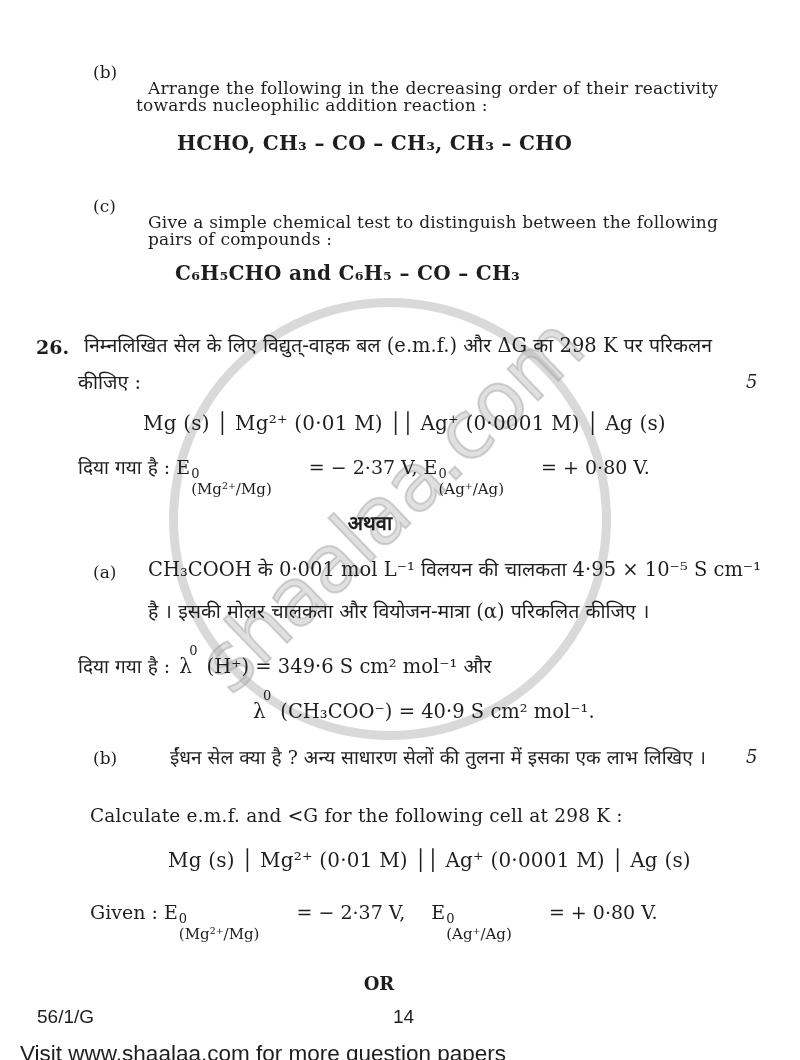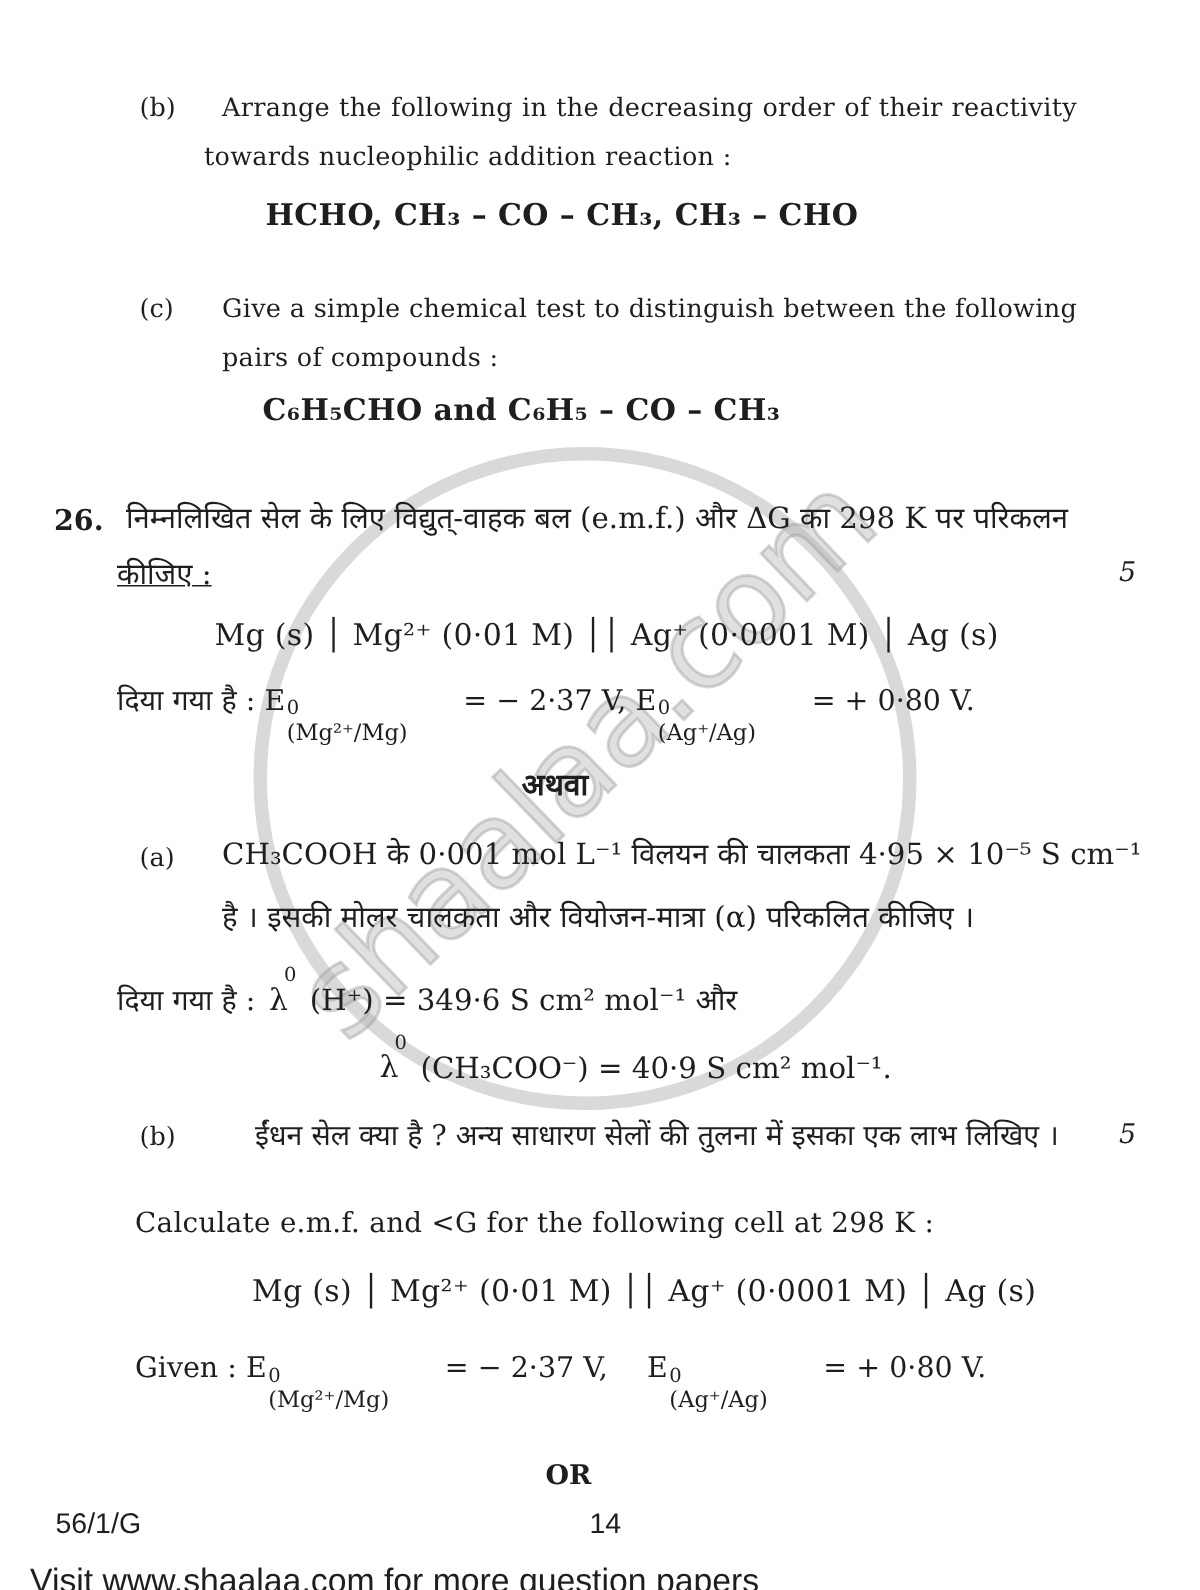--- a/index.html
+++ b/index.html
@@ -4,21 +4,21 @@
 <style>
   html,body{margin:0;padding:0;background:#e8e8e8;}
   .page{
     position:relative;width:800px;height:1060px;margin:0 auto;
     background:#ffffff;overflow:hidden;
     font-family:"DejaVu Serif","DejaVu Sans",serif;
     color:#1e1e1e;
   }
   .row{position:absolute;line-height:1.25;white-space:nowrap;}
   .en{font-size:17px;letter-spacing:.2px;}
-  .j{white-space:normal;text-align:justify;text-align-last:justify;width:570px;}
+  .j{white-space:normal;text-align:justify;text-align-last:justify;width:570px;margin-top:16px;}
   .hi{font-size:19.5px;font-family:"DejaVu Serif","DejaVu Sans",sans-serif;}
   .formula{font-size:20px;letter-spacing:.3px;font-weight:bold;}
   .cellline{font-size:20px;letter-spacing:.2px;}
   .label{font-size:17px;}
   .bold{font-weight:bold;}
   .marks{font-size:18px;font-style:italic;}
   .centerline{left:0;width:740px;text-align:center;}
   
   .eq{font-size:19px;}
   .stk{display:inline-block;vertical-align:-1.05em;line-height:1.08;text-align:left;margin:0 3px 0 1px;}
@@ -61,21 +61,21 @@
     <div class="row en" style="left:136px;top:95px;">towards nucleophilic addition reaction :</div>
     <div class="row formula" style="left:177px;top:131px;">HCHO,  CH₃ – CO – CH₃,  CH₃ – CHO</div>
 
     <div class="row label" style="left:93px;top:196px;">(c)</div>
     <div class="row en j" style="left:148px;top:196px;">Give a simple chemical test to distinguish between the following</div>
     <div class="row formula" style="left:175px;top:261px;">C₆H₅CHO  and  C₆H₅ – CO – CH₃</div>
     <div class="row en" style="left:148px;top:229px;">pairs of compounds :</div>
 
     <div class="row hi bold" style="left:36px;top:336px;font-size:19px;">26.</div>
     <div class="row hi" style="left:84px;top:334px;">निम्नलिखित सेल के लिए विद्युत्-वाहक बल (e.m.f.) और ΔG का 298 K पर परिकलन</div>
-    <div class="row hi" style="left:78px;top:371px;text-decoration:underline;">कीजिए :</div>
+    <div class="row hi" style="left:78px;top:371px;">कीजिए :</div>
     <div class="row marks" style="left:746px;top:371px;">5</div>
 
     <div class="row cellline" style="left:143px;top:411px;">Mg (s) │ Mg²⁺ (0·01 M) ││ Ag⁺ (0·0001 M) │ Ag (s)</div>
 
     <div class="row eq" style="left:78px;top:456px;">
       <span class="hi" style="font-size:19px;">दिया गया है :</span>
       <span>E</span><span class="stk"><span class="st">0</span><span class="sb">(Mg²⁺/Mg)</span></span>
       <span class="gap"></span>
       <span>= − 2·37 V,</span>
       <span>E</span><span class="stk"><span class="st">0</span><span class="sb">(Ag⁺/Ag)</span></span>

